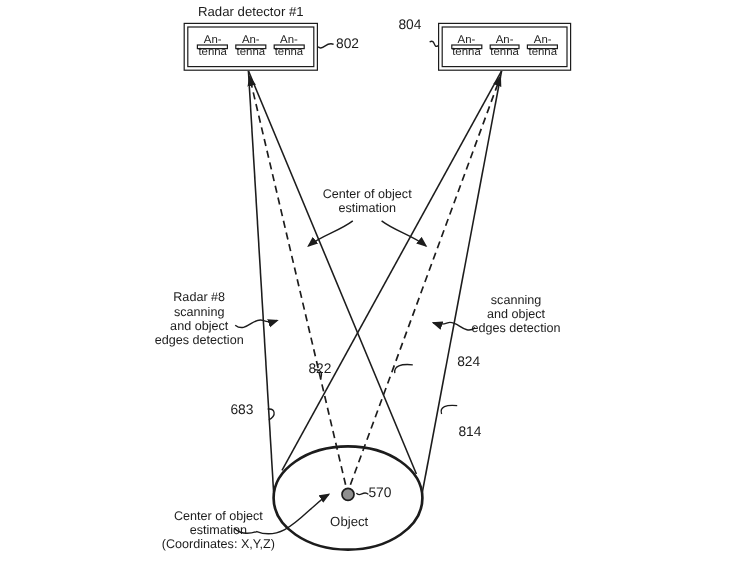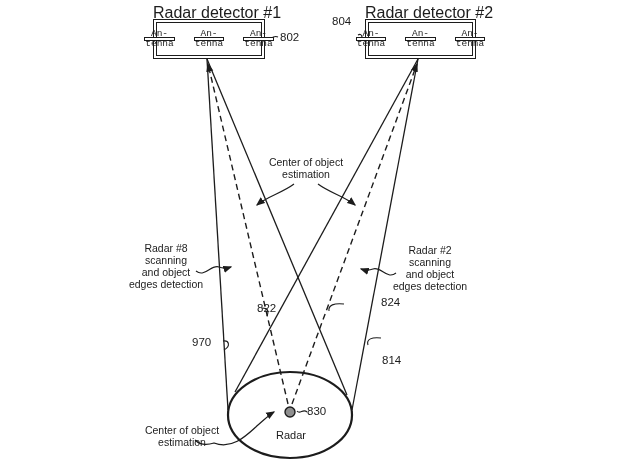--- a/index.html
+++ b/index.html
@@ -11,23 +11,23 @@
   .ln        { stroke:var(--ink); stroke-width:1.3; fill:none; }
   .dash      { stroke:var(--ink); stroke-width:1.4; fill:none; stroke-dasharray:6 4; }
   .curve     { stroke:var(--ink); stroke-width:1.2; fill:none; }
   .conn      { stroke:var(--ink); stroke-width:1.1; fill:none; }
   .obj-ellipse { stroke:var(--ink); stroke-width:2.2; fill:var(--bg); }
   .center-dot  { stroke:var(--ink); stroke-width:1.4; fill:var(--dot); }
   .ah        { fill:var(--ink); }
   .lbl { position:absolute; color:var(--ink); white-space:nowrap; }
   .blk { font-size:10.5px; line-height:12px; text-align:center; white-space:normal; }
   .ref { font-size:11.5px; }
-  .title { font-size:16px; text-align:center; }
-  .detector { position:absolute; border:4px double var(--ink); display:flex; gap:19px;
-              align-items:stretch; justify-content:center; padding:14px; background:var(--bg);font-family:Liberation Mono, monospace; }
+  .title { font-size:11px; text-align:center; }
+  .detector { position:absolute; border:4px double var(--ink); display:flex; gap:6px;
+              align-items:stretch; justify-content:center; padding:14px; background:var(--bg); }
   .antenna { width:31px; border:1.5px solid var(--ink); display:flex; flex-direction:column;
              align-items:center; justify-content:center; font-size:9.5px; line-height:10px;
              text-align:center; background:var(--bg); }
 </style>
 </head>
 <body>
 
 <div class="stage">
 
   <svg class="canvas" viewBox="0 0 620 476">
@@ -74,21 +74,20 @@
       <span>An-</span>
       <span>tenna</span>
     </div>
     <div class="antenna">
       <span>An-</span>
       <span>tenna</span>
     </div>
   </div>
   <div class="lbl ref" style="left:280px; top:31px;">802</div>
 
-  <div class="lbl title" style="left:365px; top:4px; width:111px;">Radar detector #2</div>
   <div class="detector" style="left:365px; top:19px; width:111px; height:40px;">
     <div class="antenna">
       <span>An-</span>
       <span>tenna</span>
     </div>
     <div class="antenna">
       <span>An-</span>
       <span>tenna</span>
     </div>
     <div class="antenna">
@@ -104,32 +103,32 @@
   </div>
 
   <div class="lbl blk" style="left:116px; top:242px; width:100px;">
     <div>Radar #8</div>
     <div>scanning</div>
     <div>and object</div>
     <div>edges detection</div>
   </div>
 
   <div class="lbl blk" style="left:380px; top:244px; width:100px;">
-    <div>Radar #2</div>
     <div>scanning</div>
     <div>and object</div>
     <div>edges detection</div>
   </div>
 
   <div class="lbl ref" style="left:233px; top:302px;margin-left:24px;">822</div>
   <div class="lbl ref" style="left:349px; top:296px;padding-left:32px;">824</div>
-  <div class="lbl ref" style="left:192px; top:336px;">970</div>
+  <div class="lbl ref" style="left:192px; top:336px;">683</div>
   <div class="lbl ref" style="left:382px; top:333px;margin-top:21px;">814</div>
-  <div class="lbl ref" style="left:307px; top:405px;">830</div>
+  <div class="lbl ref" style="left:307px; top:405px;">570</div>
 
-  <div class="lbl" style="left:260px; top:429px; width:62px; text-align:center; font-size:11px;">Radar</div>
+  <div class="lbl" style="left:260px; top:429px; width:62px; text-align:center; font-size:11px;">Object</div>
 
   <div class="lbl blk" style="left:131px; top:424px; width:102px;">
     <div>Center of object</div>
     <div>estimation</div>
+    <div>(Coordinates: X,Y,Z)</div>
   </div>
 
 </div>
 
 </body></html>

